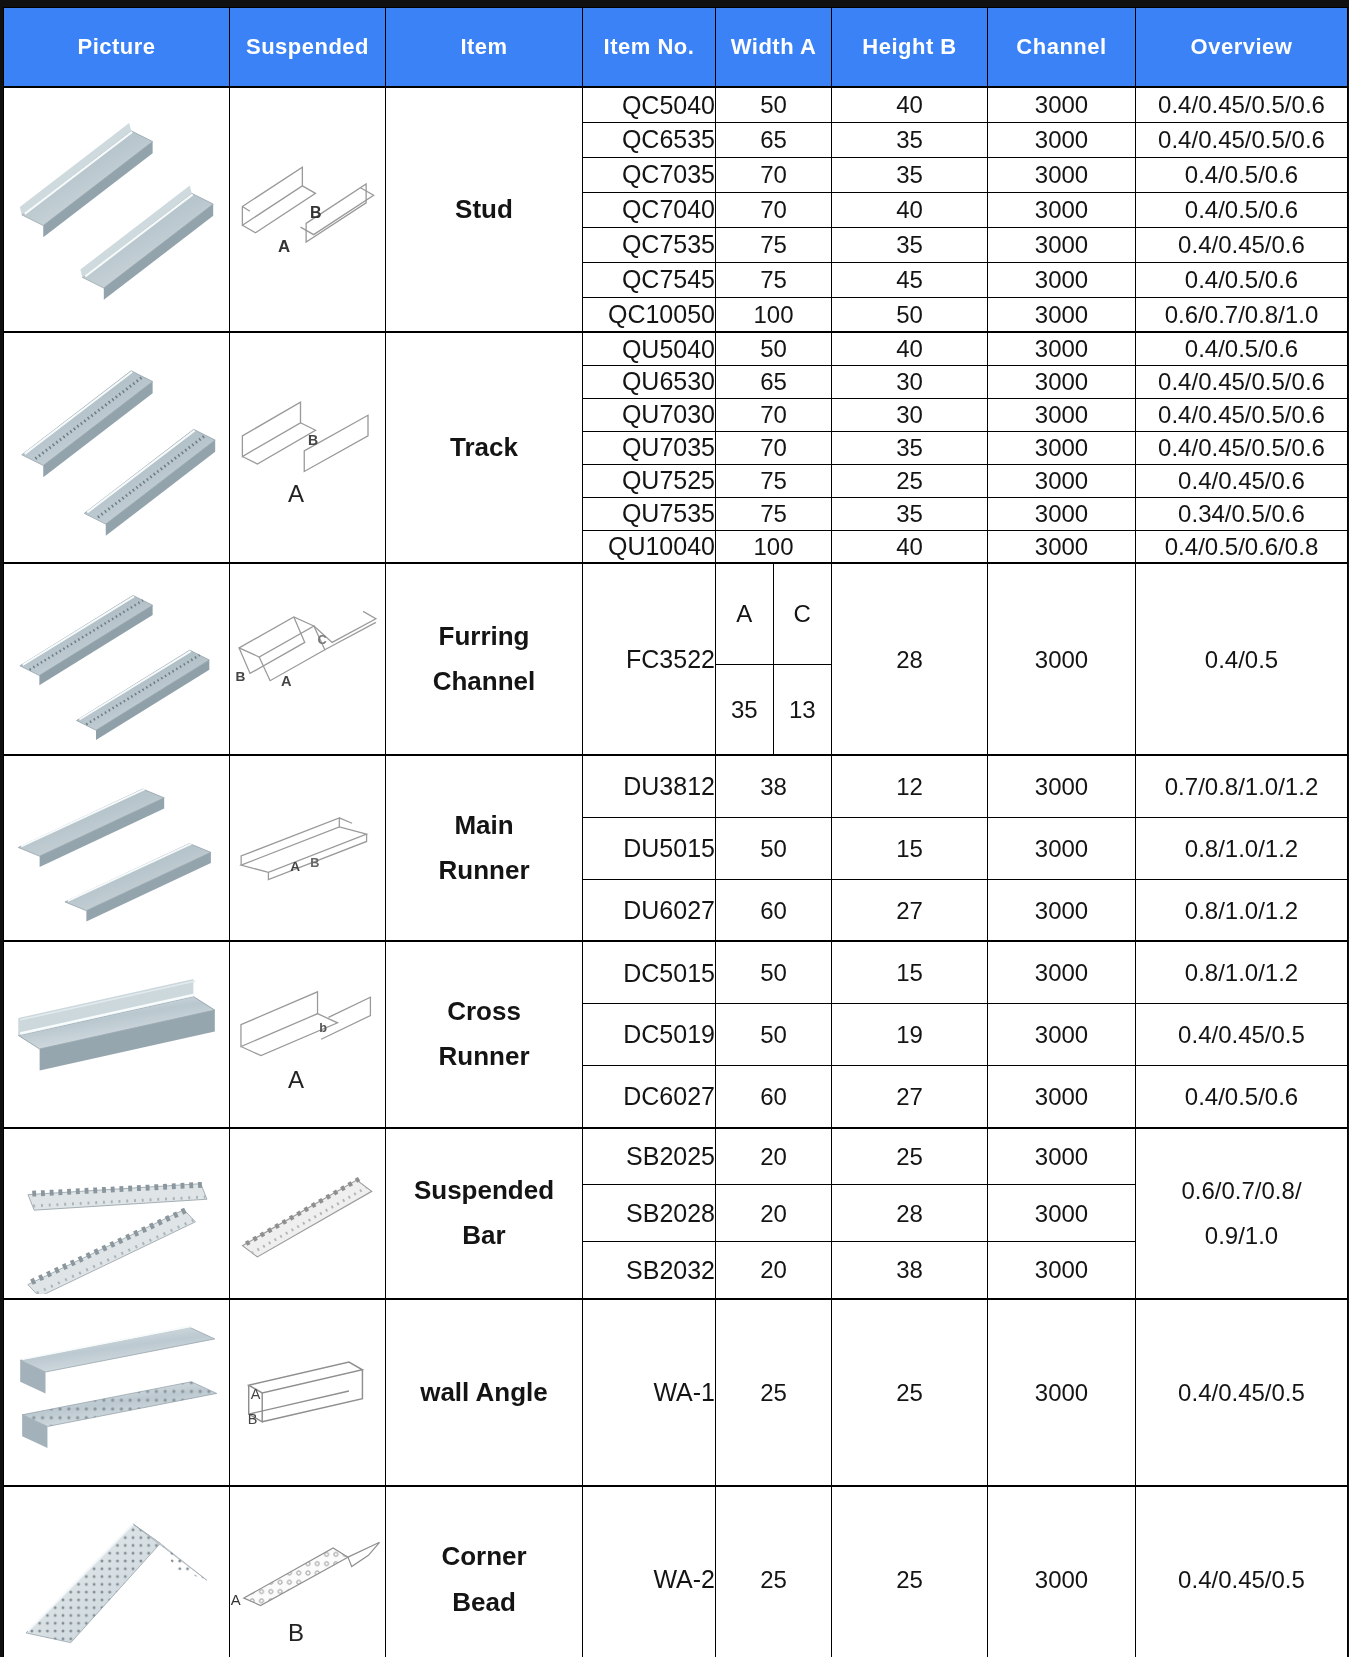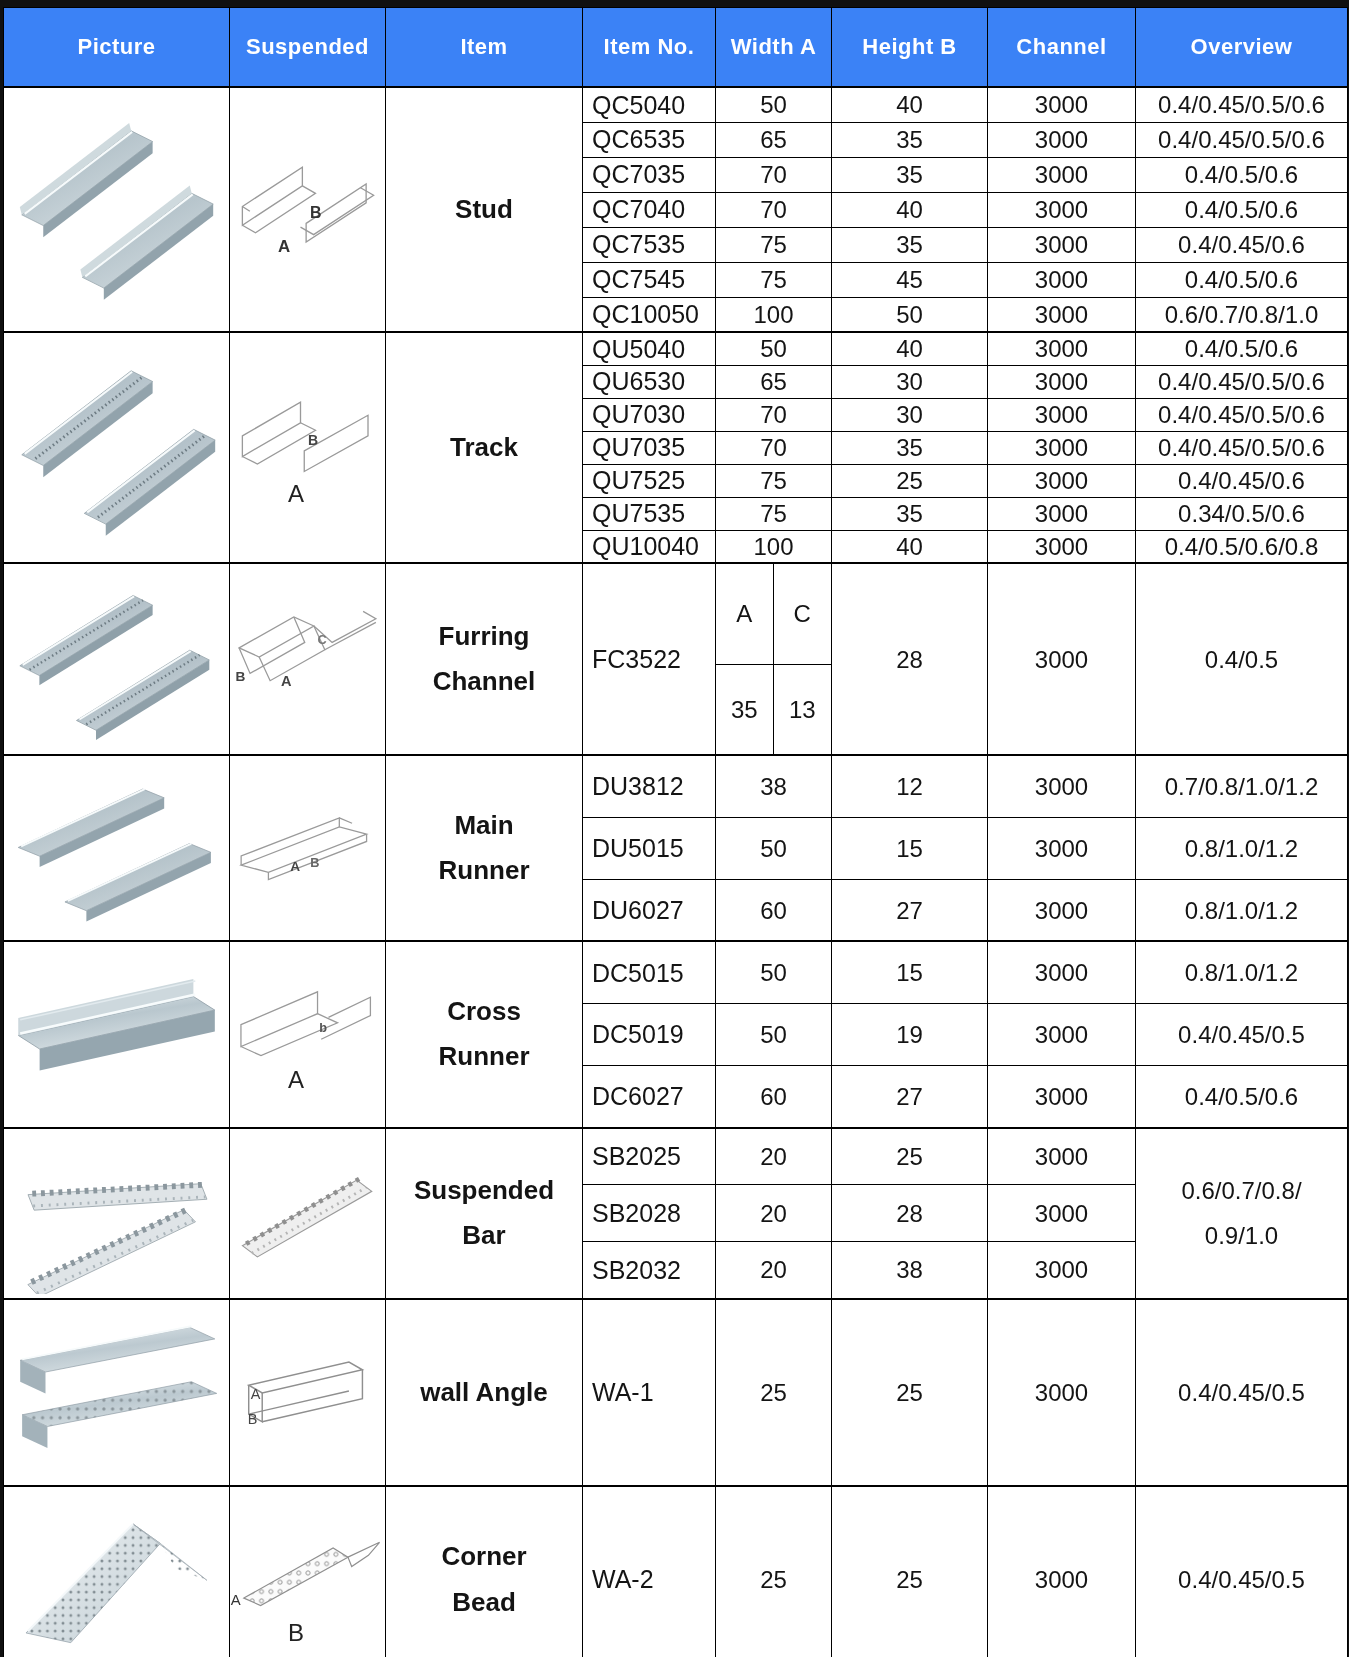--- a/index.html
+++ b/index.html
@@ -7,21 +7,21 @@
         padding:7px 2px 5px 3px;box-sizing:border-box;
         font-family:"Liberation Sans",sans-serif;}
   table.spec{border-collapse:collapse;table-layout:fixed;width:100%;height:100%;
         background:#ffffff;}
   th,td{border:1px solid #000;padding:0;vertical-align:middle;overflow:hidden;
         color:#141414;}
   thead th{background:#3b82f6;color:#fff;font-size:22px;font-weight:bold;
         height:78px;border-bottom:2px solid #000;letter-spacing:0.5px;}
   tbody > tr:first-child > td{border-top:2px solid #000;}
   td{font-size:24px;line-height:1.05;text-align:center;}
-  td.no{text-align:left;padding-left:9px;font-size:25px;}
+  td.no{text-align:right;padding-left:9px;font-size:25px;}
   td.item{font-weight:bold;font-size:26px;margin-top:22px;}
   .item-line{line-height:1.75;}
   td.pic,td.ov{background:#fff;}
   .ovwrap{display:flex;flex-direction:column;align-items:center;justify-content:center;}
   .ovcap{font-size:24px;color:#222;align-self:flex-start;padding-left:58px;line-height:1.1;}
   
   tbody.sec-stud tr{height:35px;}
   tbody.sec-track tr{height:33px;}
   tbody.sec-furring tr{height:192px;}
   tbody.sec-main tr{height:59px;}

